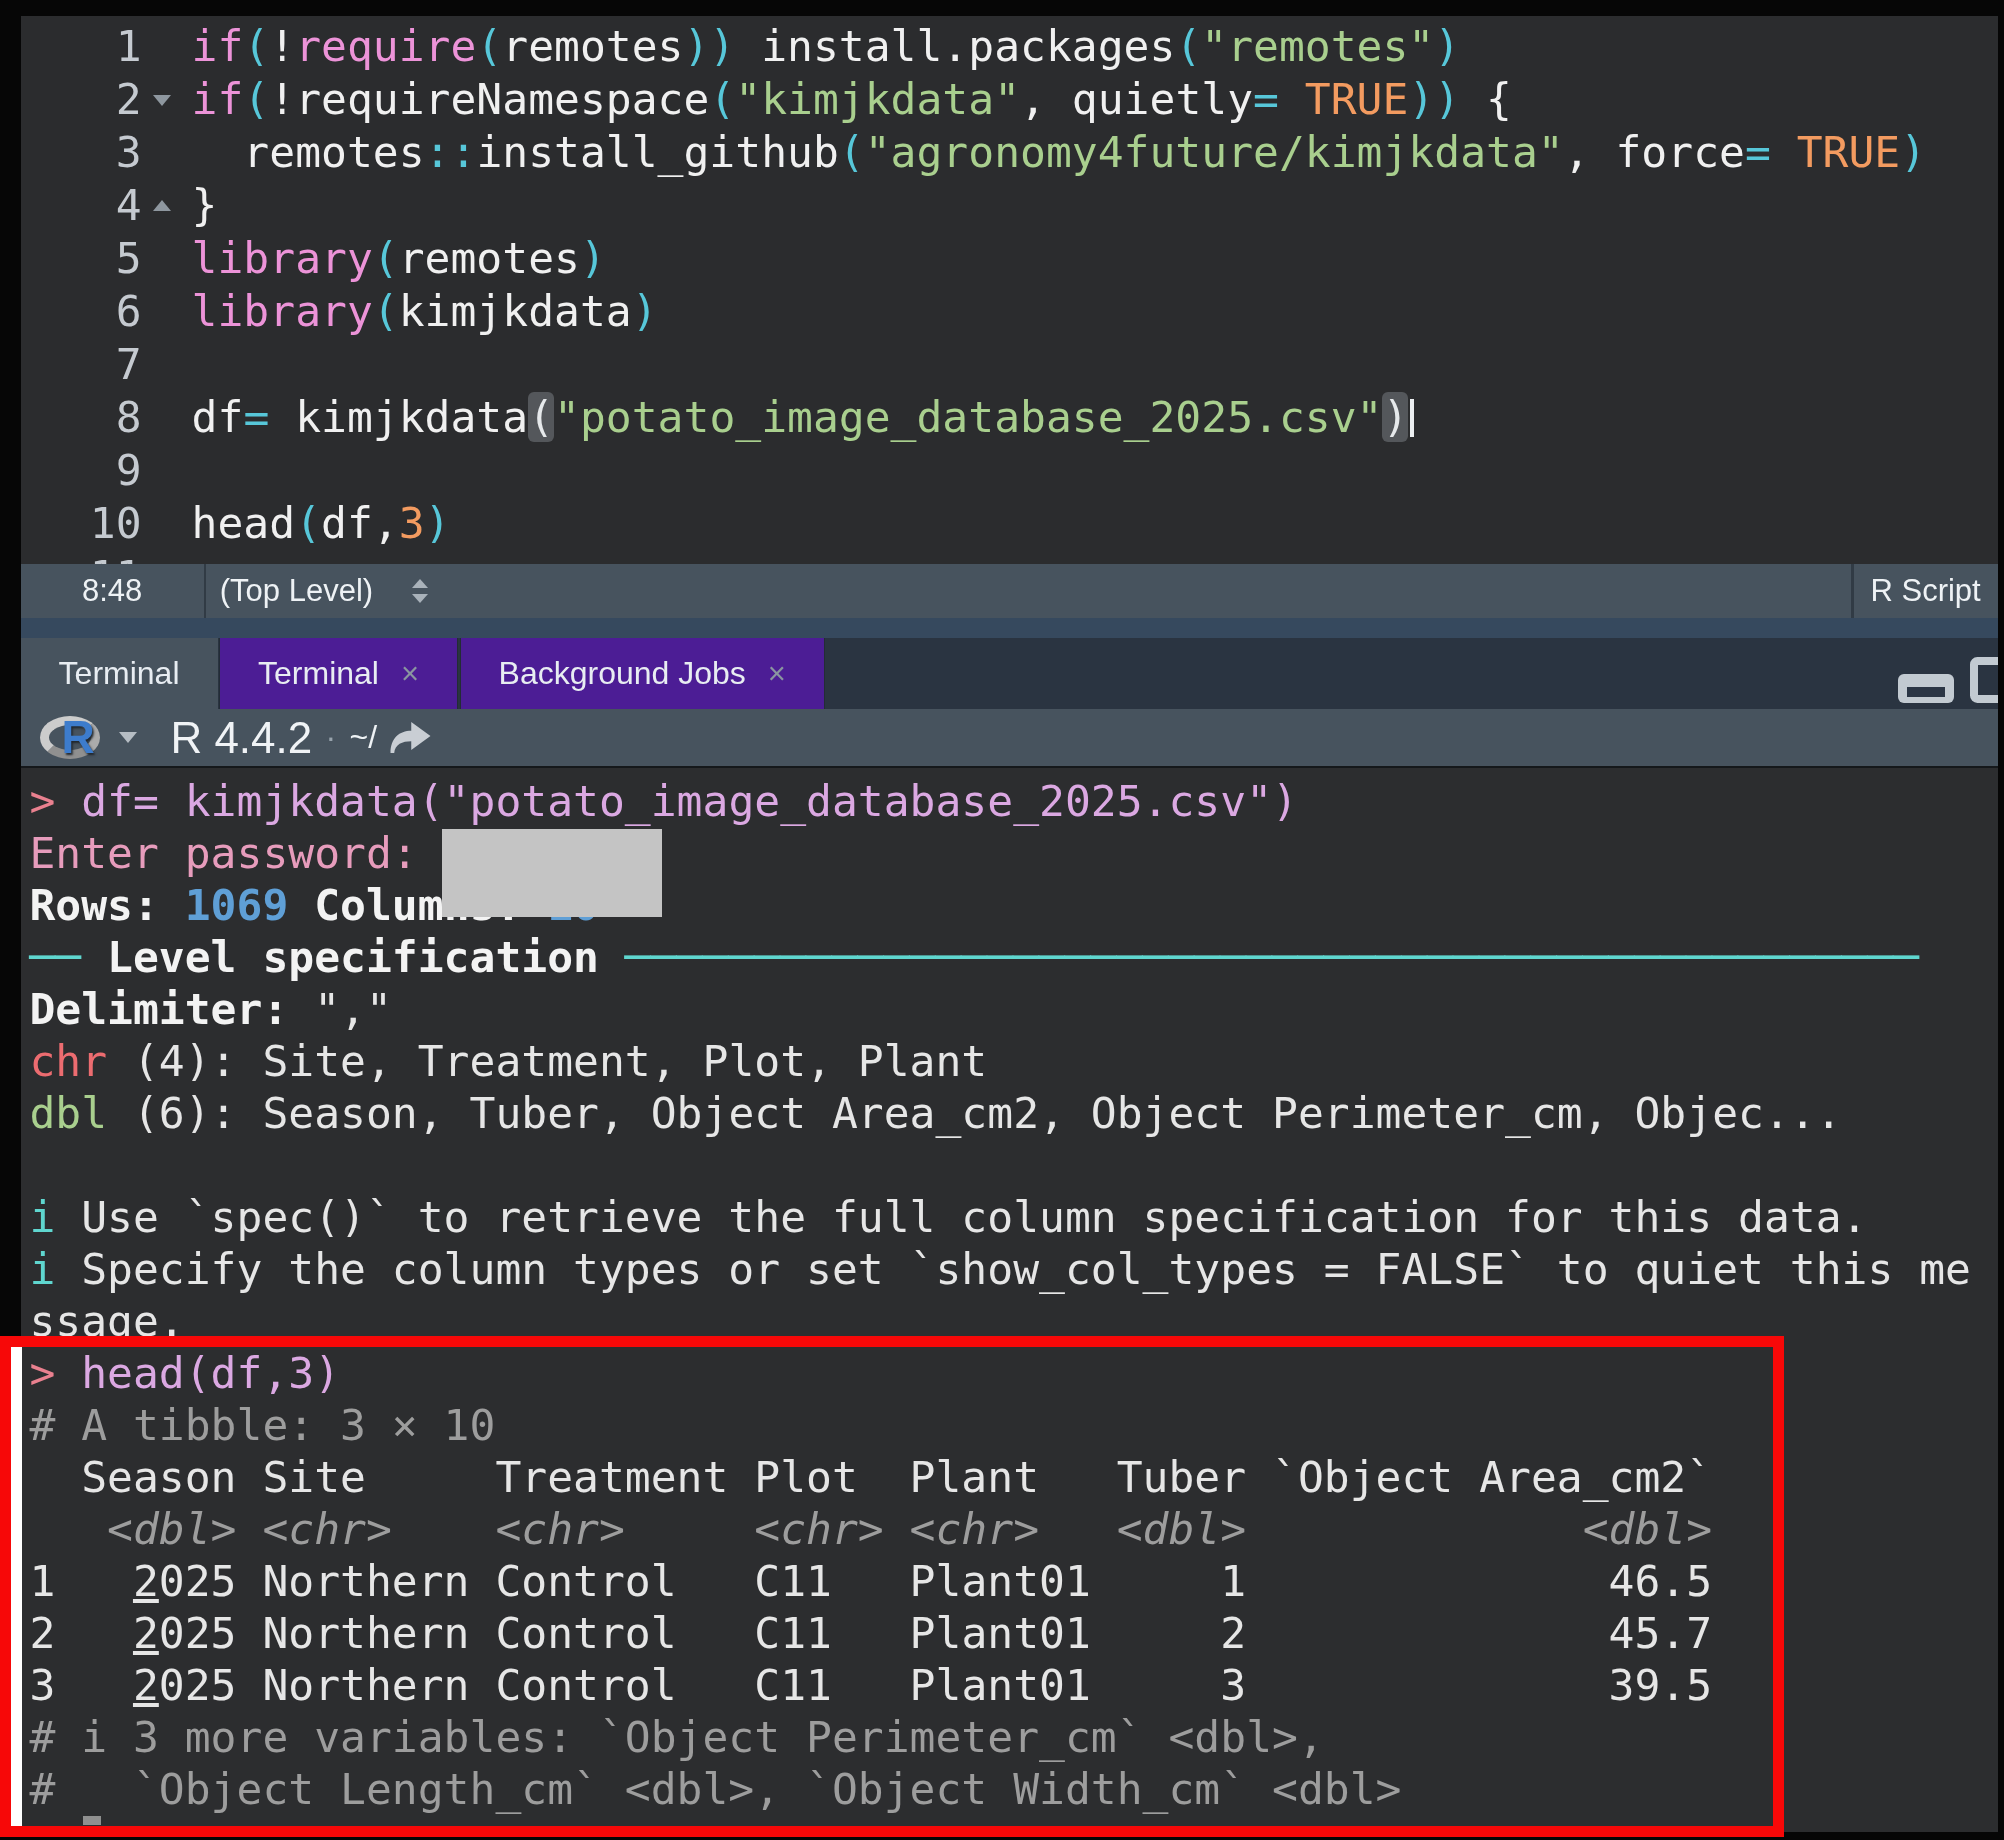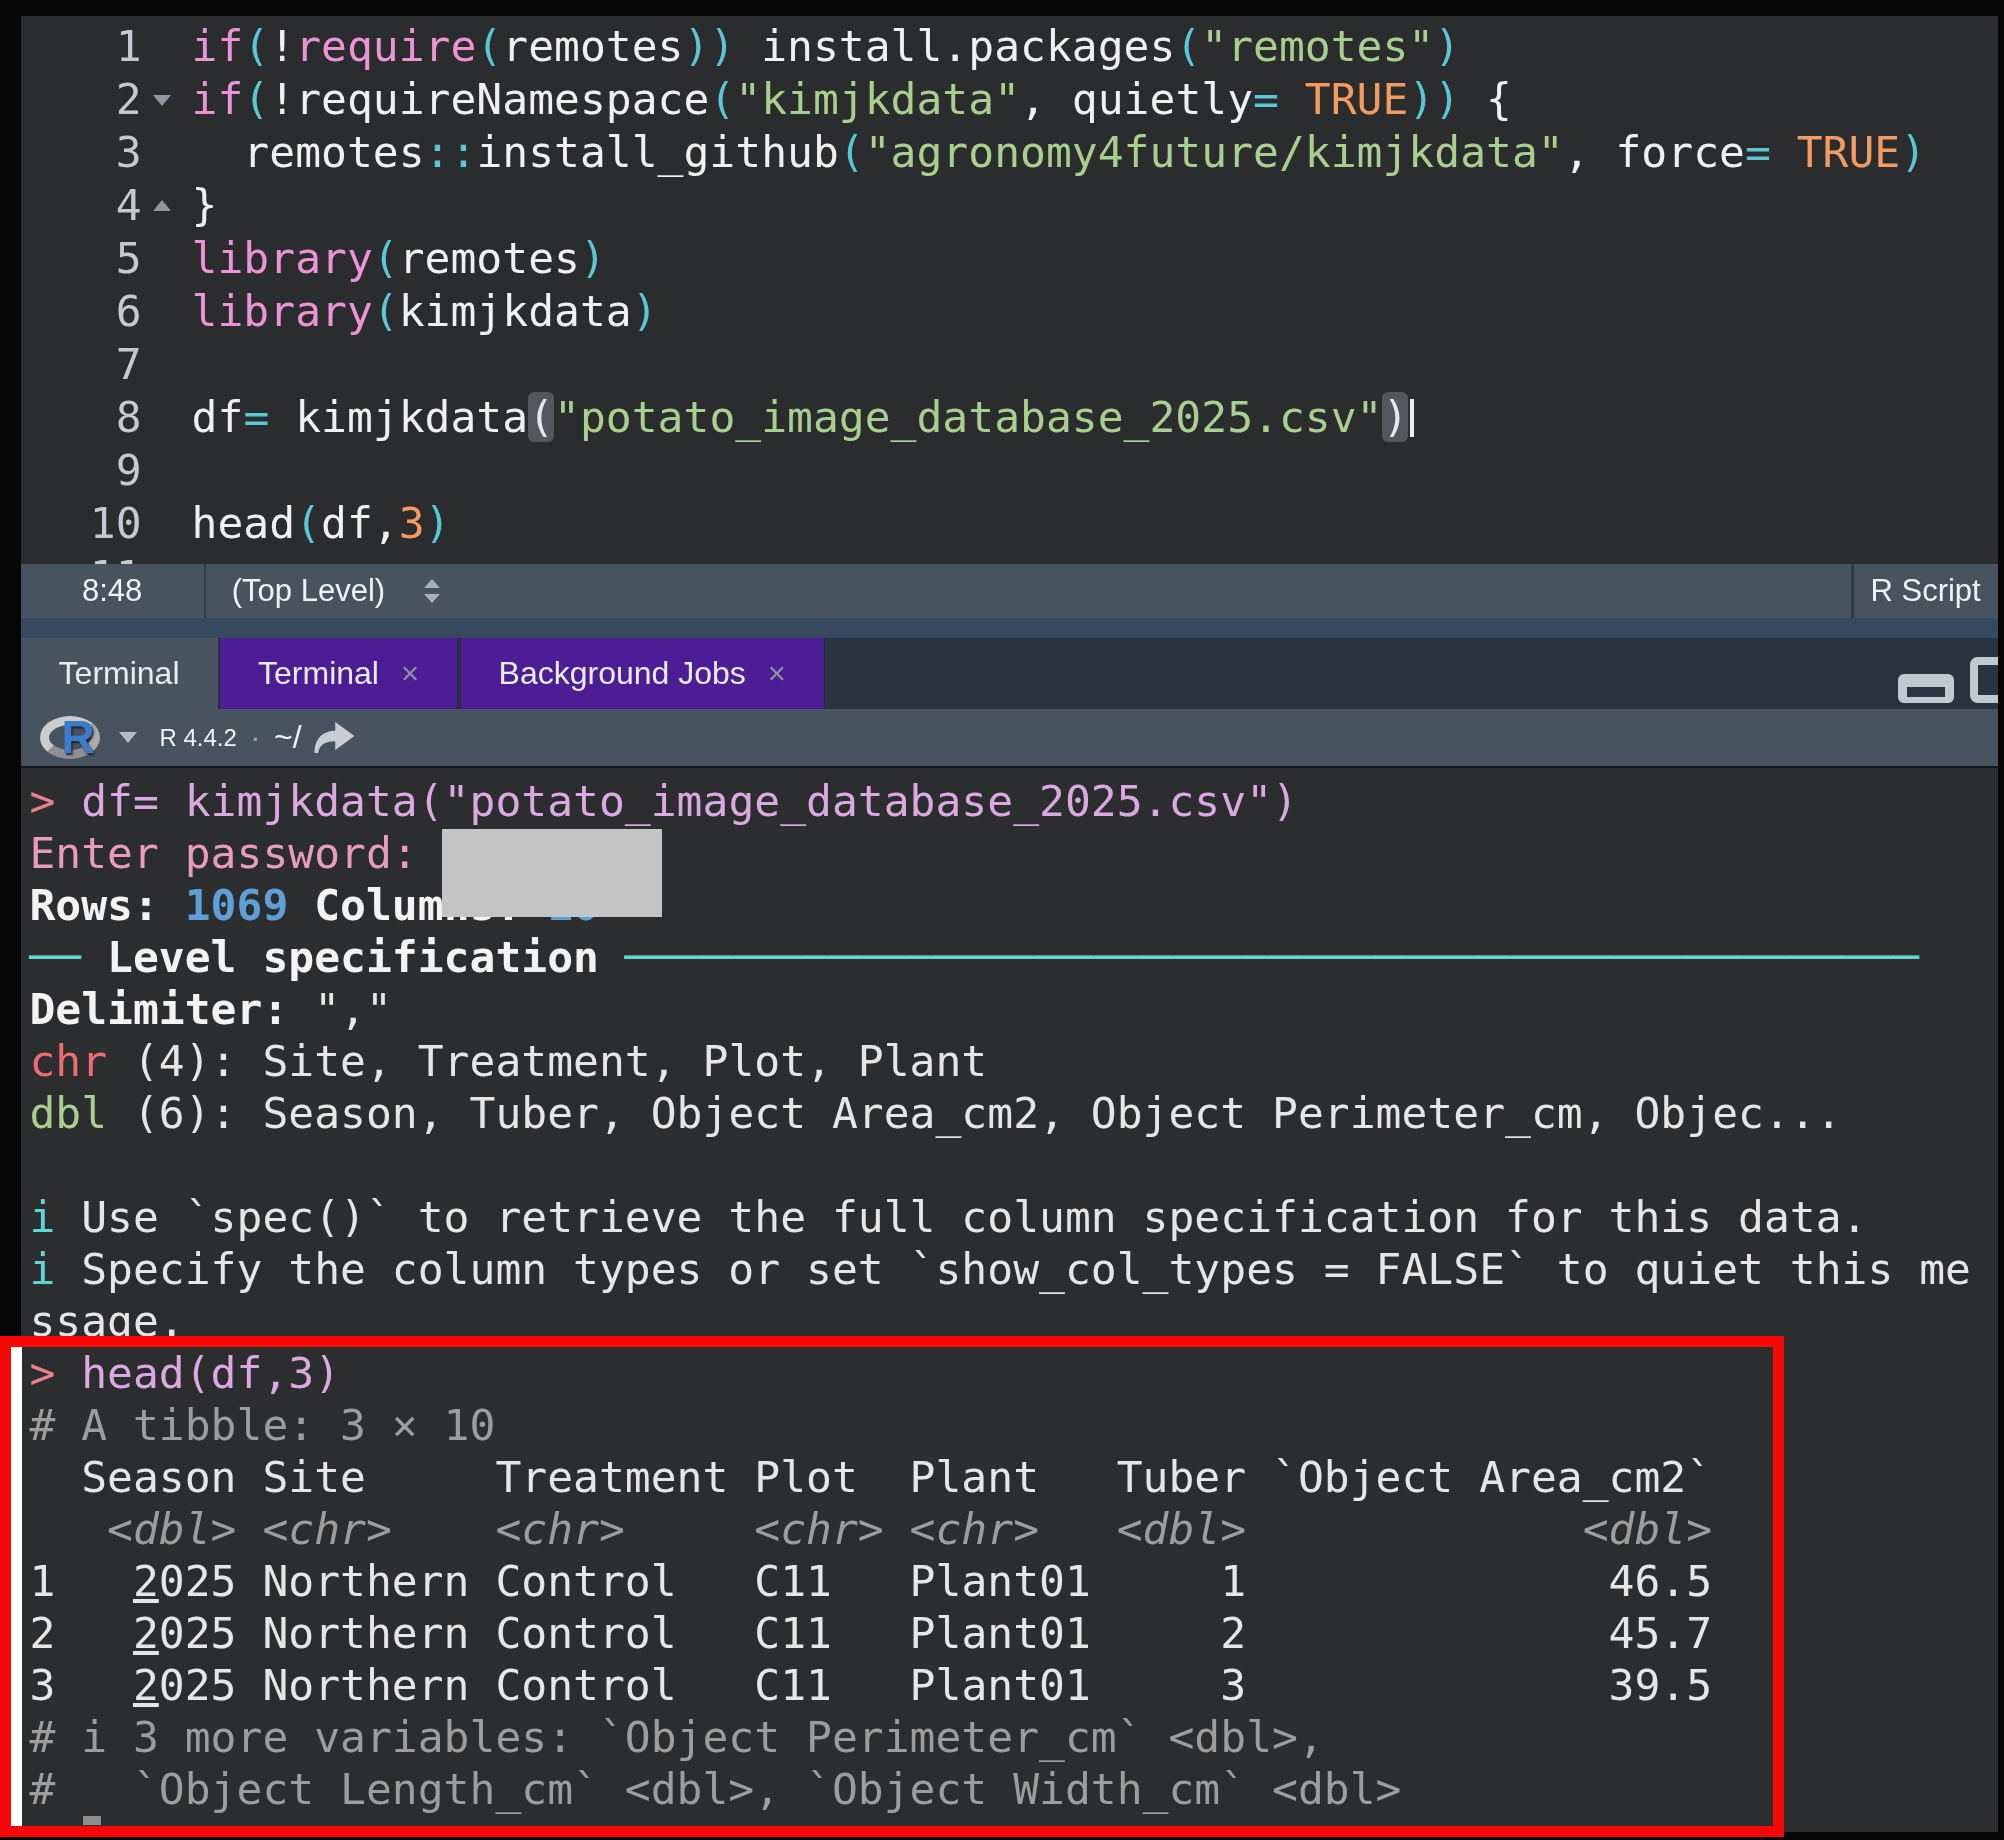--- a/index.html
+++ b/index.html
@@ -27,21 +27,21 @@
   .green{color:#a9cf8e;}
   .orange{color:#f39b60;}
   .hl{background:#54575b;border-radius:5.9px;color:#e6e9eb;}
   .caret{display:inline-block;width:3.7px;height:38px;background:#eceff1;vertical-align:-4.4px;margin-left:1.5px;}
 
   
   #statusbar{position:absolute;left:20.6px;top:564px;width:1977px;height:54px;background:#47535e;
              display:flex;align-items:center;color:#eef2f5;font-size:31px;}
   .sb-left{width:183px;text-align:center;flex:none;}
   .sb-sep{width:2.2px;height:100%;background:#313b45;flex:none;}
-  .sb-scope{flex:1;display:flex;align-items:center;padding-left:26px;gap:39px;}
+  .sb-scope{flex:1;display:flex;align-items:center;padding-left:14px;gap:39px;}
   .spin{display:inline-flex;flex-direction:column;gap:5.9px;}
   .tri-up{width:0;height:0;border-left:8px solid transparent;border-right:8px solid transparent;border-bottom:9.6px solid #a9b2ba;}
   .tri-dn{width:0;height:0;border-left:8px solid transparent;border-right:8px solid transparent;border-top:9.6px solid #a9b2ba;}
   .sb-right{width:144px;text-align:center;flex:none;}
 
   #navystrip{position:absolute;left:20.6px;top:618px;width:1977px;height:20.6px;background:#36495e;}
 
   
   #tabbar{position:absolute;left:20.6px;top:638px;width:1977px;height:71px;background:#2a3441;display:flex;overflow:hidden;}
   .tab{height:100%;display:flex;align-items:center;justify-content:center;
@@ -57,21 +57,21 @@
   
   #toolbar{position:absolute;left:20.6px;top:709px;width:1977px;height:59px;background:#47535e;
            display:flex;align-items:center;border-bottom:2.9px solid #15181b;box-sizing:border-box;}
   .rlogo{position:relative;width:68px;height:49px;margin-left:19px;flex:none;}
   .ring{position:absolute;left:0;top:2.9px;width:60px;height:43px;border:9.6px solid #cccccc;
         border-bottom-color:#909090;border-right-color:#ababab;border-radius:50%;box-sizing:border-box;}
   .rletter{position:absolute;left:22px;top:-2.9px;font-size:46px;font-weight:bold;color:#3d7ccc;
            text-shadow:1.5px 2.2px 2.2px #20262c;}
   .tb-caret{width:0;height:0;border-left:9.6px solid transparent;border-right:9.6px solid transparent;
             border-top:11px solid #b6bdc4;margin-left:11.8px;}
-  .tb-ver{margin-left:22px;font-size:24px;color:#f0f3f6;}
+  .tb-ver{margin-left:33px;font-size:44px;color:#f0f3f6;}
   .tb-dot{margin-left:13.3px;color:#98a3ad;font-size:32px;}
   .tb-path{margin-left:13.3px;font-size:32px;color:#eef2f5;}
   .tb-arrow{margin-left:8.8px;}
 
   
   #console{position:absolute;left:20.6px;top:768px;width:1977px;height:1064px;background:#2c2d2f;overflow:hidden;}
   #console-lines{padding:7.4px 0 0 8.8px;}
   .cline{height:52px;line-height:52px;white-space:pre;font-family:"DejaVu Sans Mono",monospace;font-size:43px;}
   .prompt{color:#e9808f;}
   .cmd{color:#dba8e2;}

